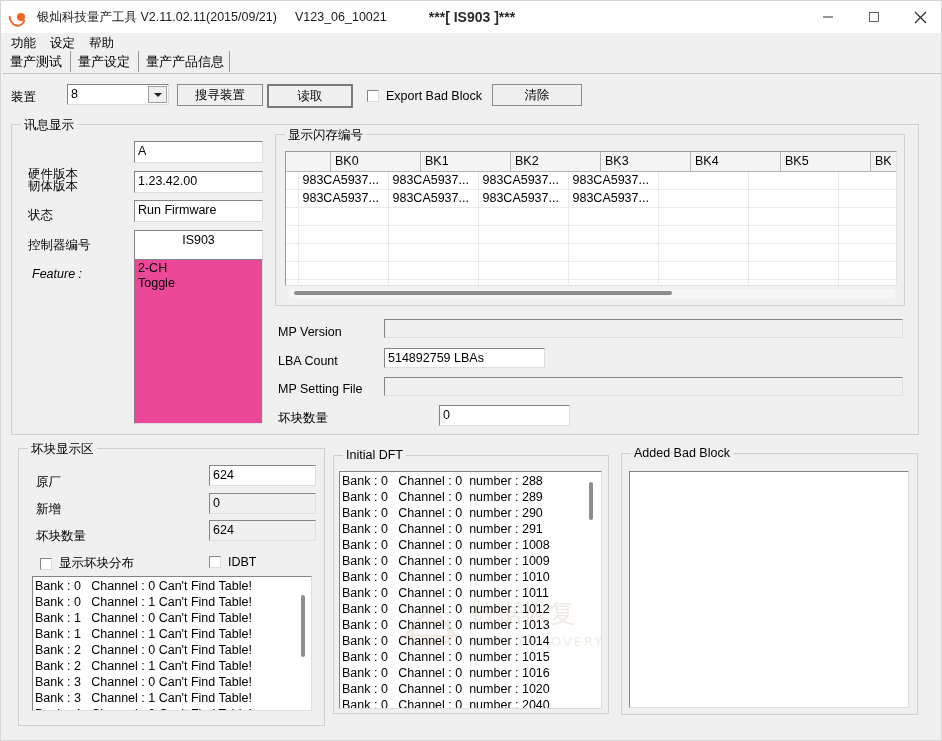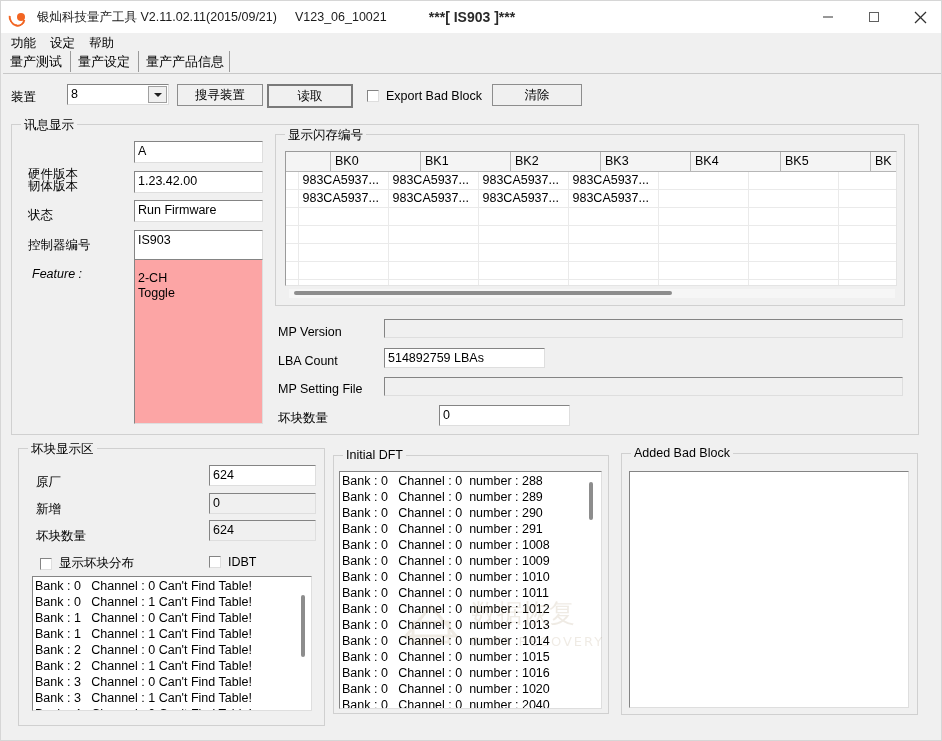--- a/index.html
+++ b/index.html
@@ -222,27 +222,27 @@
     overflow: hidden;
     font-size: 12.5px;
     line-height: 16px;
     padding: 1px 0 0 2px;
     color: #000;
   }
   .listbox .li { white-space: pre; height: 16px; overflow: hidden; }
 
   .feature-box {
     position: absolute; box-sizing: border-box;
-    background: #fca5a5;
+    background: #ec4899;
     border-top: 1px solid #848484;
     border-left: 1px solid #848484;
     border-right: 1px solid #dedede;
     border-bottom: 1px solid #dedede;
     font-size: 12.5px; line-height: 15px; color: #000;
-    padding: 11px 3px; overflow: hidden;
+    padding: 1px 3px; overflow: hidden;
   }
 
   
   .watermark {
     position: absolute; left: 400px; top: 585px;
     width: 220px; height: 70px;
     opacity: 0.13;
     pointer-events: none;
   }
 </style>
@@ -313,21 +313,21 @@
   <div class="lbl" style="left:27px; top:153px;margin-top:12px;">硬件版本</div>
   <div class="tbox" style="left:133px; top:140px; width:129px; height:22px;">A</div>
 
   <div class="lbl" style="left:27px; top:177px;">韧体版本</div>
   <div class="tbox" style="left:133px; top:170px; width:129px; height:22px;">1.23.42.00</div>
 
   <div class="lbl" style="left:27px; top:206px;">状态</div>
   <div class="tbox" style="left:133px; top:199px; width:129px; height:22px;">Run Firmware</div>
 
   <div class="lbl" style="left:27px; top:236px;">控制器编号</div>
-  <div class="tbox" style="left:133px; top:229px; width:129px; height:39px;">IS903</div>
+  <div class="tbox" style="left:133px; top:229px; width:129px; height:39px;text-align:center;">IS903</div>
 
   <div class="lbl" style="left:31px; top:266px;font-style:italic;">Feature :</div>
   <div class="feature-box" style="left:133px; top:258px; width:129px; height:165px;">
     <div>2-CH</div>
     <div>Toggle</div>
   </div>
 
   <div class="group" style="left:274px; top:133px; width:630px; height:172px;">
     <div class="gtitle">显示闪存编号</div>
   </div>

